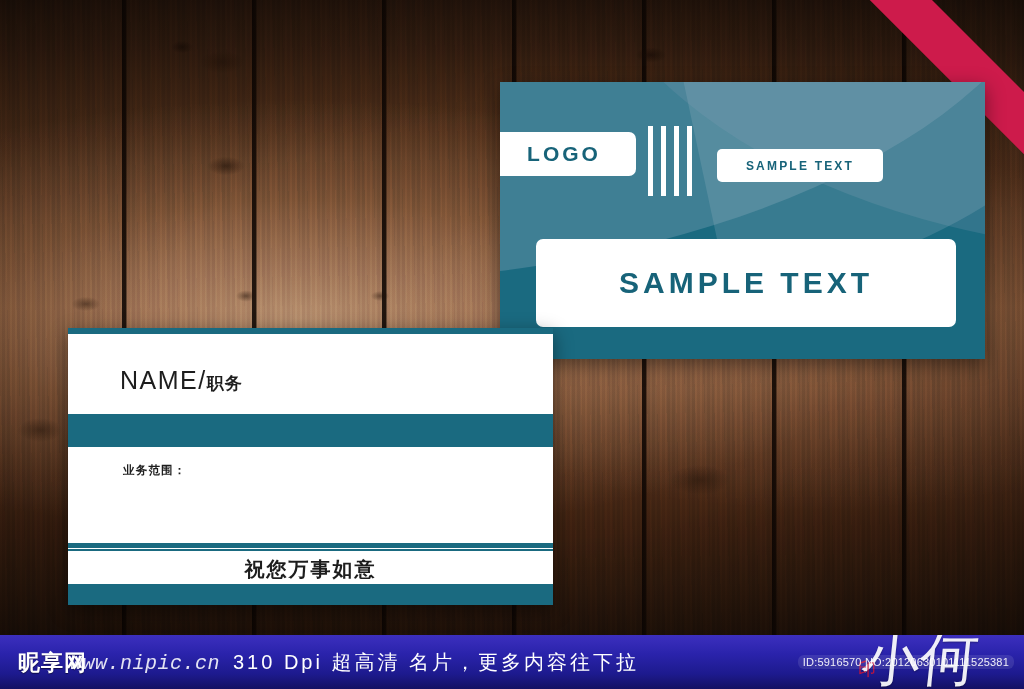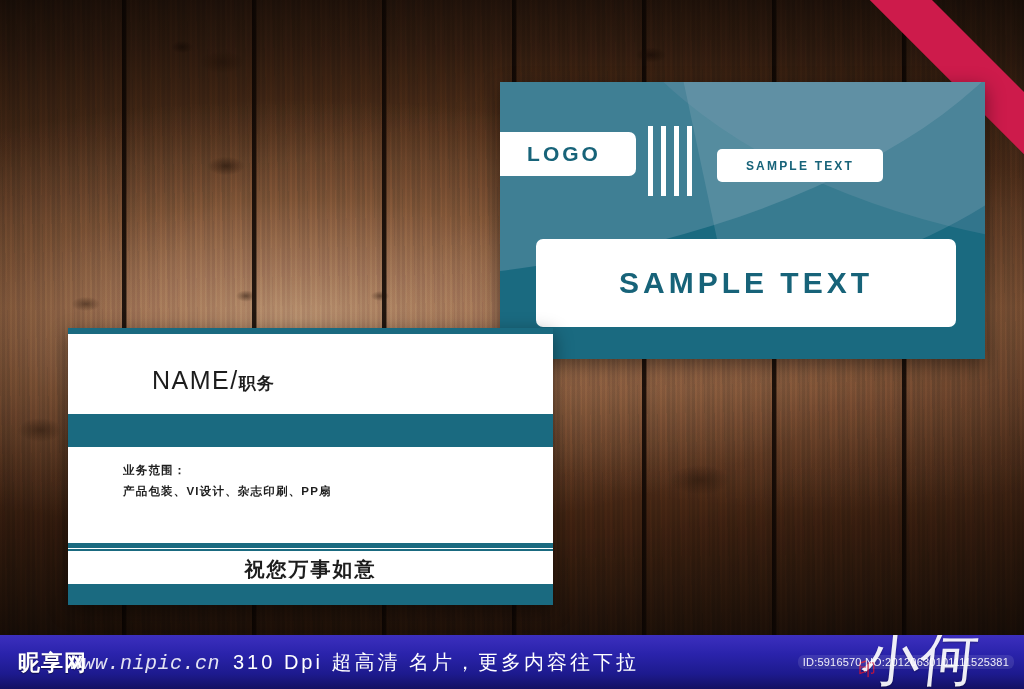--- a/index.html
+++ b/index.html
@@ -127,21 +127,21 @@
 
   
   .card-bot {
     position:absolute; left:68px; top:328px; width:485px; height:277px;
     background:#fff; overflow:hidden;
     box-shadow:0 6px 18px rgba(0,0,0,.45);
   }
   .bot-topline { position:absolute; left:0; top:0; width:100%; height:6px; background:#1a6a80; }
   .bot-name {
     position:absolute; left:52px; top:38px;
-    color:#1d1d1d; white-space:nowrap;margin-left:32px;
+    color:#1d1d1d; white-space:nowrap;
   }
   .bot-name .en { font-size:25px; letter-spacing:1.5px; font-weight:400; }
   .bot-name .cn { font-size:17px; font-weight:bold; letter-spacing:1px; }
   .band-1 { position:absolute; left:0; top:86px; width:100%; height:33px; background:#1a6a80; }
   .biz {
     position:absolute; left:55px; top:132px;
     color:#1d1d1d; font-size:11.5px; line-height:21px; font-weight:bold;
     letter-spacing:1.2px;
   }
   .rule-1 { position:absolute; left:0; top:215px; width:100%; height:5px; background:#1a6a80; }
@@ -237,21 +237,20 @@
     <div class="bot-topline"></div>
 
     <div class="bot-name">
       <span class="en">NAME/</span><span class="cn">职务</span>
     </div>
 
     <div class="band-1"></div>
 
     <div class="biz">
       <div>业务范围：</div>
-      <div>产品包装、VI设计、杂志印刷、PP扇</div>
     </div>
 
     <div class="rule-1"></div>
     <div class="rule-2"></div>
 
     <div class="wish">祝您万事如意</div>
 
     <div class="band-2"></div>
   </div>
 

